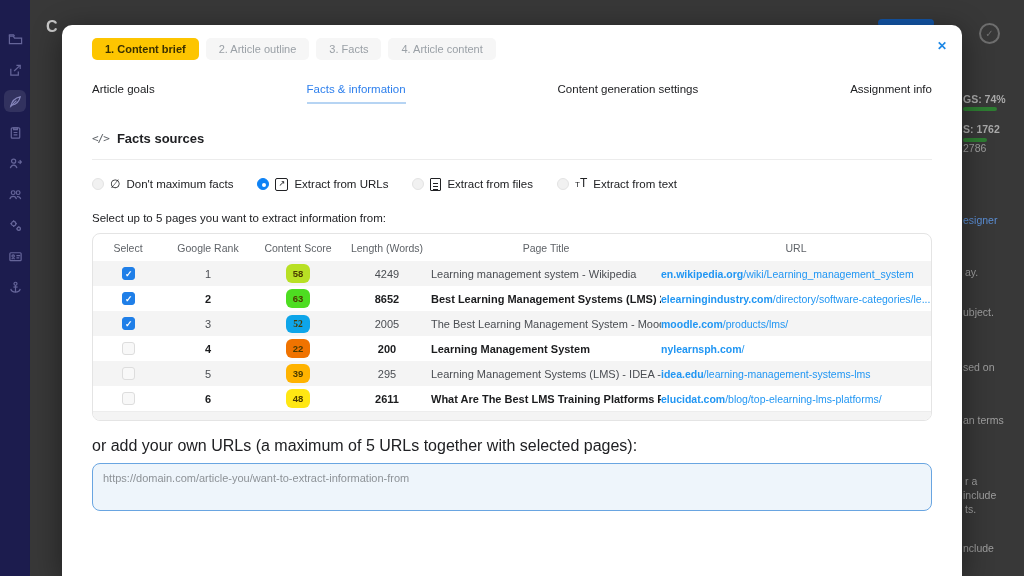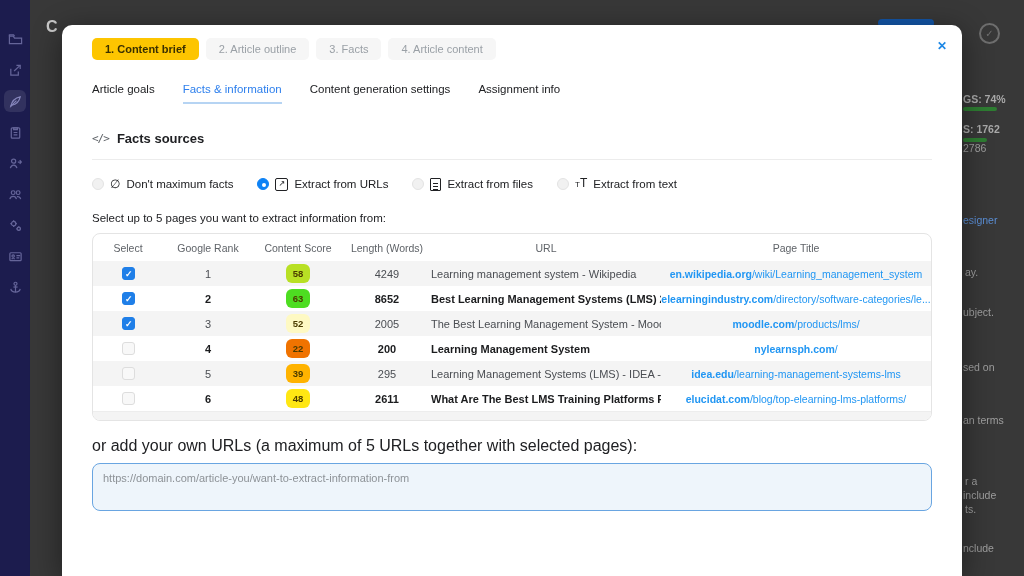--- a/index.html
+++ b/index.html
@@ -26,21 +26,21 @@
   
   .modal{position:absolute;left:62px;top:25px;width:900px;height:551px;background:#ffffff;
          border-radius:10px 10px 0 0;box-sizing:border-box;padding:13px 30px 14px 30px;
          box-shadow:0 6px 30px rgba(0,0,0,.45);}
   .steps{display:flex;gap:7px;align-items:center;}
   .step{font-size:11px;padding:5px 13px;border-radius:5px;background:#f6f6f6;color:#9aa0a6;white-space:nowrap;}
   .step.active{background:#fdc500;color:#3a3000;font-weight:bold;}
   .close-btn{position:absolute;top:15px;right:15px;color:#1e88e5;font-size:12px;font-weight:bold;
              cursor:pointer;line-height:12px;}
 
-  .tabs{display:flex;gap:28px;margin-top:23px;font-size:11.5px;color:#202124;}
+  .tabs{display:flex;gap:28px;margin-top:23px;font-size:11.5px;color:#202124;justify-content:space-between;}
   .tab{padding-bottom:7px;white-space:nowrap;cursor:pointer;}
   .tab.active{color:#2f80ed;border-bottom:2px solid #b6d4f3;}
 
   .section-head{margin-top:27px;display:flex;align-items:center;gap:8px;}
   .code-icon{font-family:"DejaVu Sans Mono",monospace;font-size:11px;color:#5f6368;letter-spacing:-1px;}
   .section-title{font-size:13px;font-weight:bold;color:#202124;}
   .divider{border-bottom:1px solid #ececec;margin-top:13px;}
 
   .radios{display:flex;gap:24px;margin-top:17px;align-items:center;}
   .radio-opt{display:flex;align-items:center;gap:6px;font-size:11.5px;color:#202124;cursor:pointer;}
@@ -62,21 +62,21 @@
 
   .pages-table{margin-top:9px;border:1px solid #e4e4e4;border-radius:8px;overflow:hidden;}
   .t-head,.t-row{display:grid;grid-template-columns:70px 90px 90px 88px 230px 1fr;align-items:center;}
   .t-head{height:27px;font-size:10.5px;color:#5f6368;}
   .t-head div{text-align:center;}
   .t-row{height:25px;font-size:11px;color:#4a4d52;}
   .t-row.shade{background:#f4f4f4;}
   .t-row.strong{font-weight:bold;color:#1b1c1e;}
   .c-center{text-align:center;}
   .c-title{text-align:left;white-space:nowrap;overflow:hidden;padding-right:12px;}
-  .c-url{text-align:center;white-space:nowrap;overflow:hidden;font-size:10.5px;color:#2196f3;font-weight:normal;}
+  .c-url{text-align:left;white-space:nowrap;overflow:hidden;font-size:10.5px;color:#2196f3;font-weight:normal;}
   .c-url b{font-weight:bold;}
   .chk{width:13px;height:13px;border-radius:3px;display:inline-block;background:#f8f8f8;
        border:1px solid #ddd;box-sizing:border-box;position:relative;vertical-align:middle;cursor:pointer;}
   .chk.checked{background:#1f7fe8;border-color:#1f7fe8;}
   .chk.checked::after{content:"✓";position:absolute;left:2.5px;top:0.5px;color:#fff;font-size:9px;font-weight:bold;}
   .badge{display:inline-block;min-width:14px;padding:4px 5px;border-radius:6px;font-size:9.5px;
          font-weight:bold;color:#4a3b00;text-align:center;}
   .t-partial{height:8px;background:#f4f4f4;border-top:1px solid #ededed;}
 
   .add-label{margin-top:16px;font-size:16px;color:#202124;}
@@ -226,22 +226,22 @@
     </div>
 
     <div class="select-label">Select up to 5 pages you want to extract information from:</div>
 
     <div class="pages-table">
       <div class="t-head">
         <div>Select</div>
         <div>Google Rank</div>
         <div>Content Score</div>
         <div>Length (Words)</div>
+        <div>Page Title</div>
         <div>URL</div>
-        <div>Page Title</div>
       </div>
       <div id="table-body">
           <div class="t-row shade">
     <div class="c-center"><span class="chk checked"></span></div>
     <div class="c-center">1</div>
     <div class="c-center"><span class="badge" style="background: rgb(184, 224, 36);">58</span></div>
     <div class="c-center">4249</div>
     <div class="c-title">Learning management system - Wikipedia</div>
     <div class="c-url"><b>en.wikipedia.org</b><span>/wiki/Learning_management_system</span></div>
   </div>
@@ -249,21 +249,21 @@
     <div class="c-center"><span class="chk checked"></span></div>
     <div class="c-center">2</div>
     <div class="c-center"><span class="badge" style="background: rgb(77, 221, 33);">63</span></div>
     <div class="c-center">8652</div>
     <div class="c-title">Best Learning Management Systems (LMS) 2025 | Revie...</div>
     <div class="c-url"><b>elearningindustry.com</b><span>/directory/software-categories/le...</span></div>
   </div>
           <div class="t-row shade">
     <div class="c-center"><span class="chk checked"></span></div>
     <div class="c-center">3</div>
-    <div class="c-center"><span class="badge" style="background: #fef9c3;">52</span></div>
+    <div class="c-center"><span class="badge" style="background: #0ea5e9; font-family: Liberation Serif, serif;">52</span></div>
     <div class="c-center">2005</div>
     <div class="c-title">The Best Learning Management System - Moodle Online...</div>
     <div class="c-url"><b>moodle.com</b><span>/products/lms/</span></div>
   </div>
           <div class="t-row strong">
     <div class="c-center"><span class="chk"></span></div>
     <div class="c-center">4</div>
     <div class="c-center"><span class="badge" style="background: rgb(240, 115, 0);">22</span></div>
     <div class="c-center">200</div>
     <div class="c-title">Learning Management System</div>

